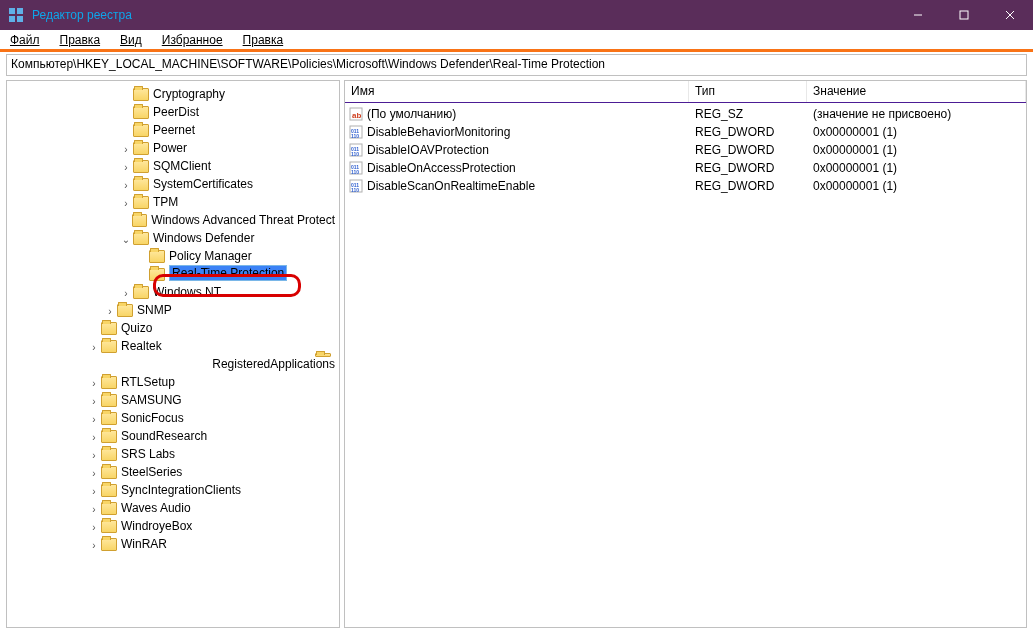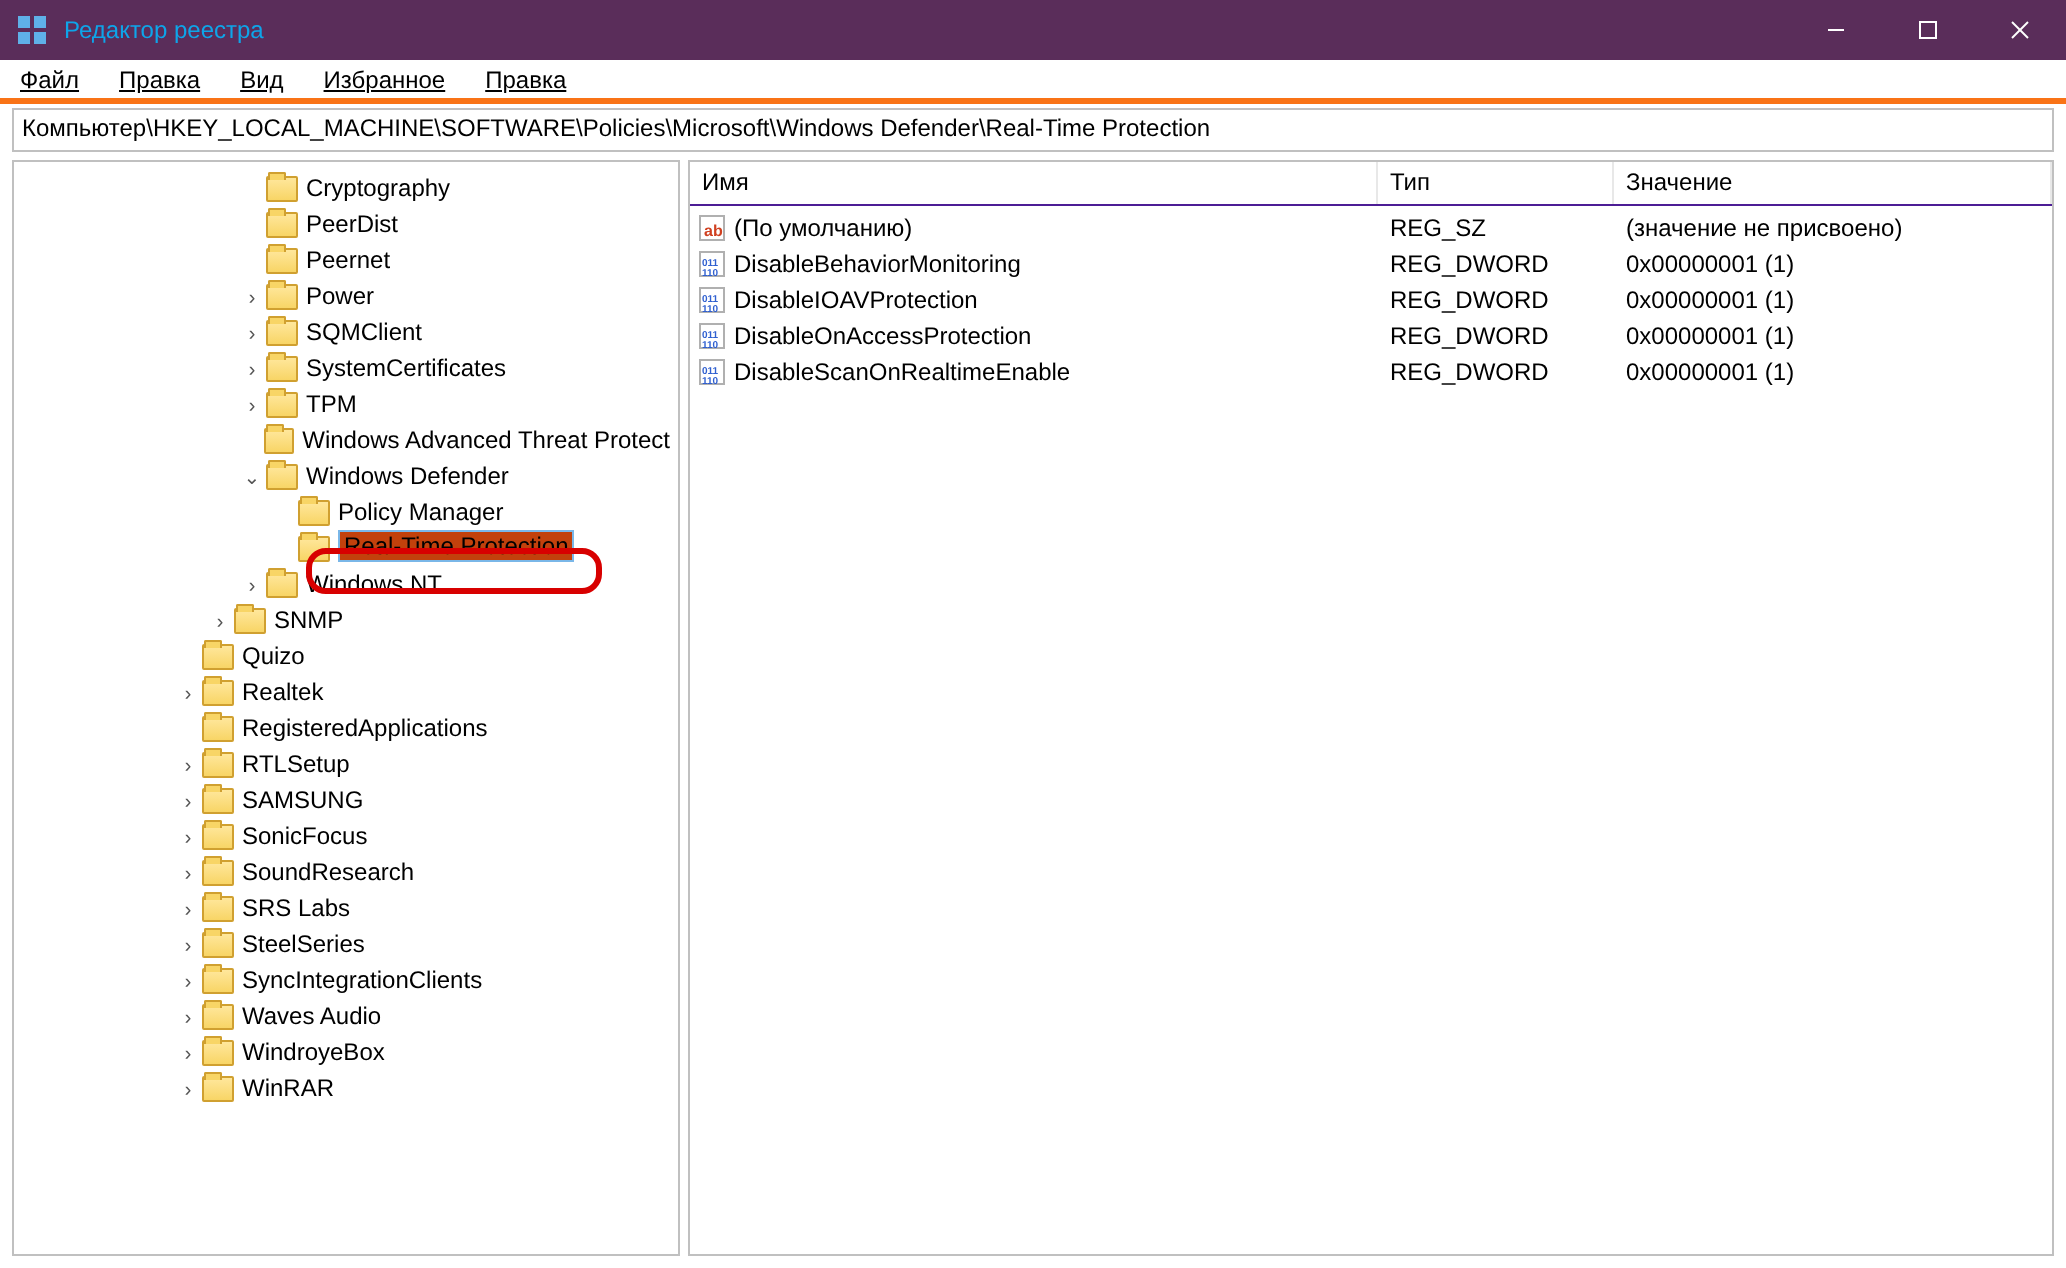--- a/index.html
+++ b/index.html
@@ -18,21 +18,21 @@
 .content { flex: 1; display: flex; min-height: 0; padding: 2px 6px 6px 6px; gap: 4px; }
 .pane { border: 1px solid #c0c0c0; overflow: auto; background: #fff; position: relative; }
 .tree-pane { width: 334px; flex-shrink: 0; overflow-x: hidden; overflow-y: auto; }
 .list-pane { flex: 1; display: flex; flex-direction: column; }
 
 .tree { padding: 2px 0 2px 0; }
 .tree-row { display: flex; align-items: flex-end; height: 18px; white-space: nowrap; cursor: default; padding-right: 4px; }
 .tree-row .chevron { width: 14px; text-align: center; color: #555; font-size: 10px; display: inline-block; }
 .tree-row .folder { width: 16px; height: 13px; background: linear-gradient(#ffe79c,#f8d566); border: 1px solid #d0a030; border-radius: 1px; margin-right: 4px; position: relative; }
 .tree-row .folder::before { content: ""; position: absolute; top: -3px; left: 0; width: 7px; height: 3px; background: #f8d566; border: 1px solid #d0a030; border-bottom: none; border-radius: 1px 1px 0 0; }
-.tree-row.sel .label { background: #c2410c; border: 1px solid #7ab7e8; padding: 0 2px; }
+.tree-row.sel .label { background: #3b82f6; border: 1px solid #7ab7e8; padding: 0 2px; }
 .highlight-ring { position: absolute; border: 3px solid #d80000; border-radius: 10px; pointer-events: none; }
 
 .list-header { display: flex; height: 22px; border-bottom: 1px solid #4c1d95; font-size: 12px; flex-shrink: 0; }
 .list-header .col { padding: 3px 6px; border-right: 1px solid #e8e8e8; }
 .col-name { width: 344px; }
 .col-type { width: 118px; }
 .col-value { flex: 1; }
 .list-body { flex: 1; overflow: auto; padding: 2px 0; }
 .list-row { display: flex; height: 18px; align-items: center; font-size: 12px; cursor: default; }
 .list-row .cell-name { width: 344px; padding-left: 4px; display: flex; align-items: flex-start; gap: 4px; }
@@ -157,21 +157,21 @@
           <div class="tree-row" style="padding-left: 80px;">
             <span class="chevron"></span>
             <span class="folder"></span>
             <span class="label">Quizo</span>
           </div>
           <div class="tree-row" style="padding-left: 80px;">
             <span class="chevron">›</span>
             <span class="folder"></span>
             <span class="label">Realtek</span>
           </div>
-          <div class="tree-row" style="padding-left: 80px;">
+          <div class="tree-row" style="padding-left: 80px; flex-direction: column;">
             <span class="chevron"></span>
             <span class="folder"></span>
             <span class="label">RegisteredApplications</span>
           </div>
           <div class="tree-row" style="padding-left: 80px;">
             <span class="chevron">›</span>
             <span class="folder"></span>
             <span class="label">RTLSetup</span>
           </div>
           <div class="tree-row" style="padding-left: 80px;">

